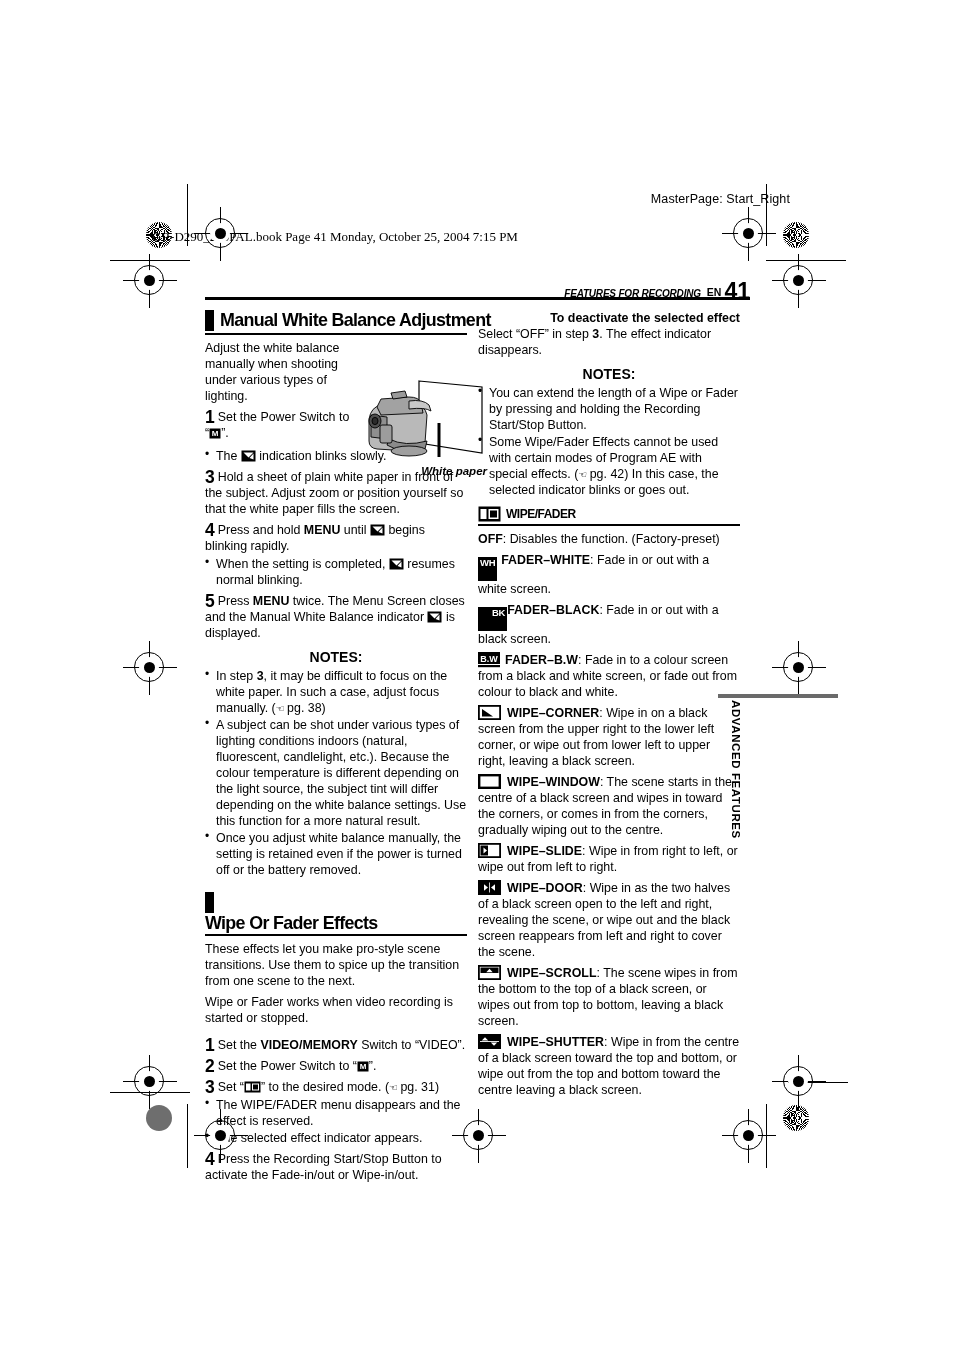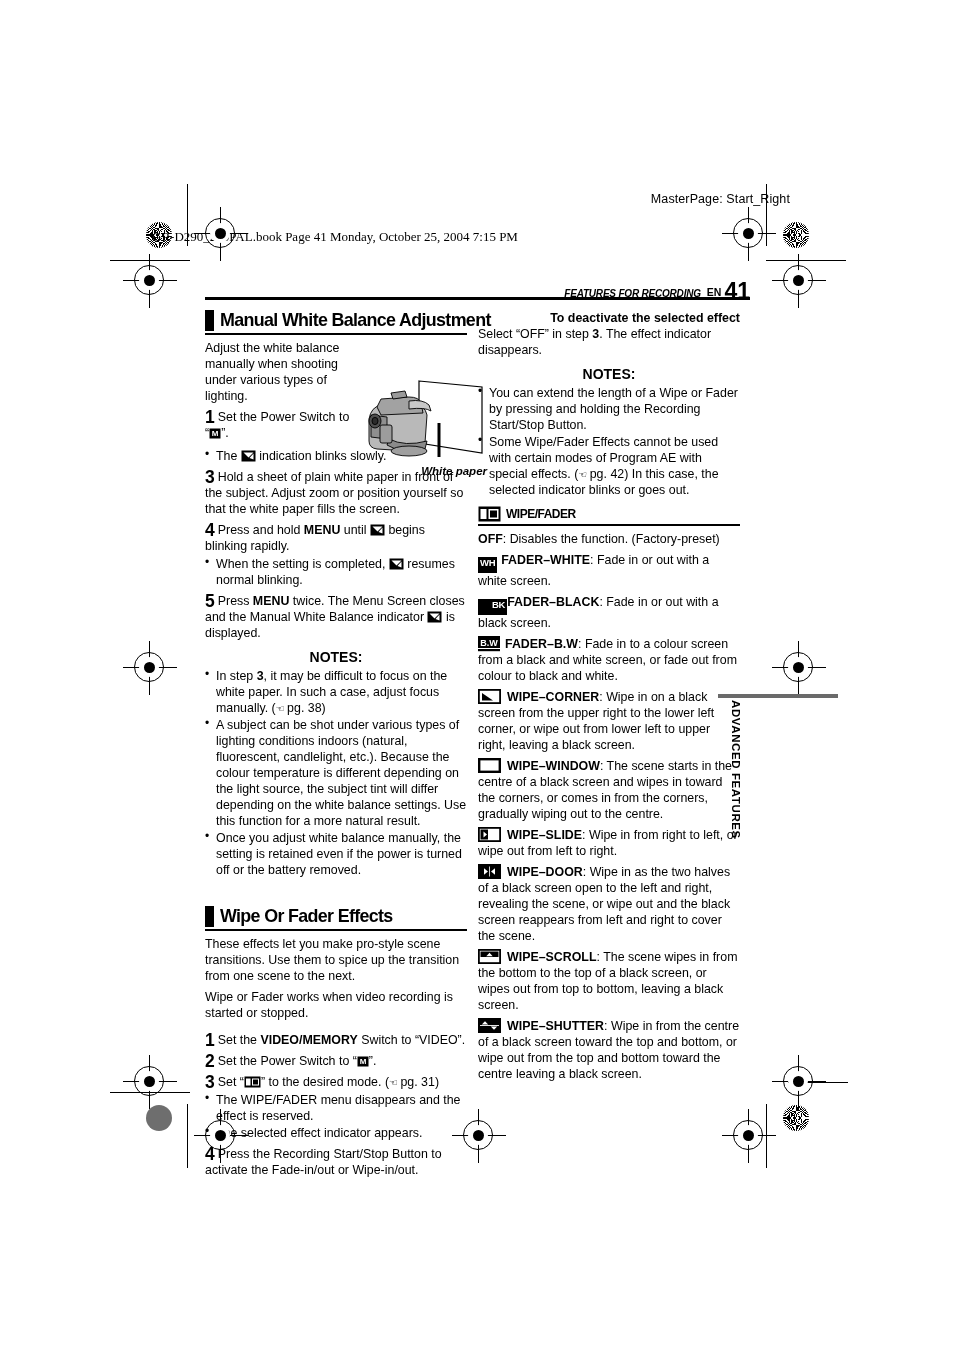--- a/index.html
+++ b/index.html
@@ -229,21 +229,21 @@
 
   
   .boxicon {
     display: inline-block;
     background: #000;
     color: #fff;
     font-family: "Liberation Sans", sans-serif;
     font-weight: bold;
     font-size: 9.5px;
     line-height: 12px;
-    height: 16px;
+    height: 24px;
     padding: 0 2px;
     vertical-align: -2px;
     letter-spacing: -0.3px;
     text-align: center;
     min-width: 17px;
     box-sizing: border-box;
   }
 
   
   .figure {
@@ -433,21 +433,21 @@
         </svg></span><span> is displayed.</span>
   </p>
 
   <div class="noteshead">NOTES:</div>
   <p class="bullet">
     <span>In step </span><b>3</b><span>, it may be difficult to focus on the white paper. In such a case, adjust focus manually. (</span><span class="pgref">☜</span><span> pg. 38)</span>
   </p>
   <p class="bullet">A subject can be shot under various types of lighting conditions indoors (natural, fluorescent, candlelight, etc.). Because the colour temperature is different depending on the light source, the subject tint will differ depending on the white balance settings. Use this function for a more natural result.</p>
   <p class="bullet">Once you adjust white balance manually, the setting is retained even if the power is turned off or the battery removed.</p>
 
-  <div class="secthead" style="margin-top:28px;">
+  <div class="secthead" style="margin-top:14px;flex-direction:column;">
     <span class="bar"></span>
     <h2>Wipe Or Fader Effects</h2>
   </div>
   <div class="secthead-rule"></div>
 
   <p>These effects let you make pro-style scene transitions. Use them to spice up the transition from one scene to the next.</p>
   <p>Wipe or Fader works when video recording is started or stopped.</p>
 
   <p class="step tight" style="margin-top:11px;">
     <span class="num">1</span><span>Set the </span><b>VIDEO/MEMORY</b><span> Switch to “VIDEO”.</span>

